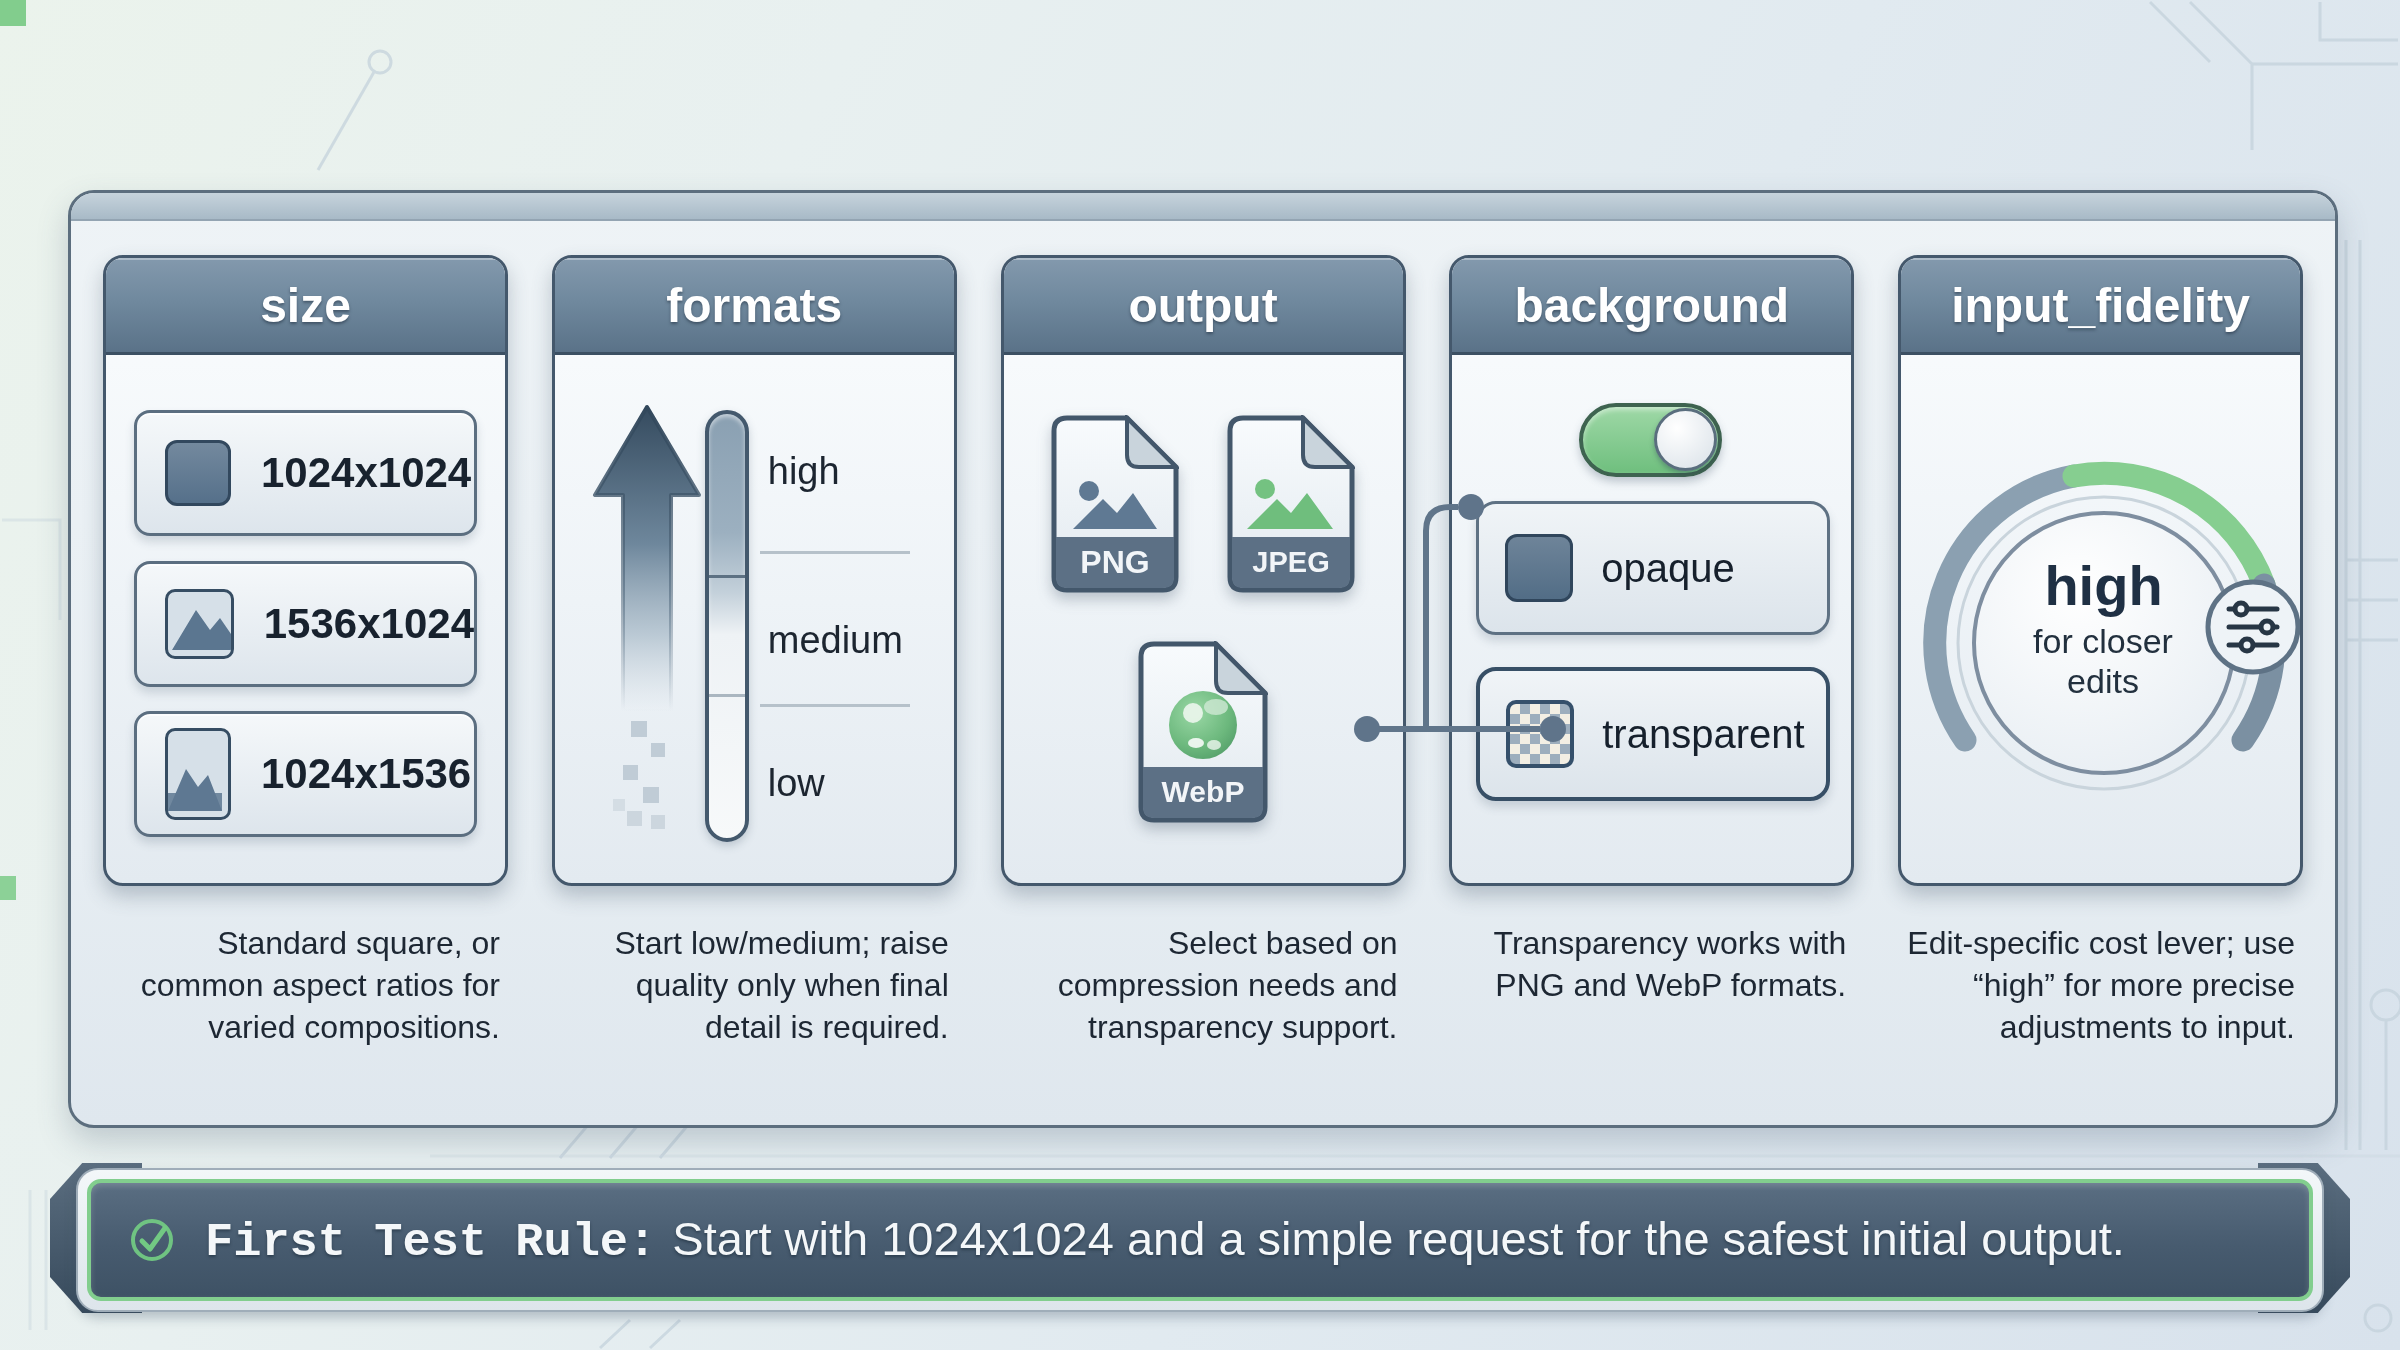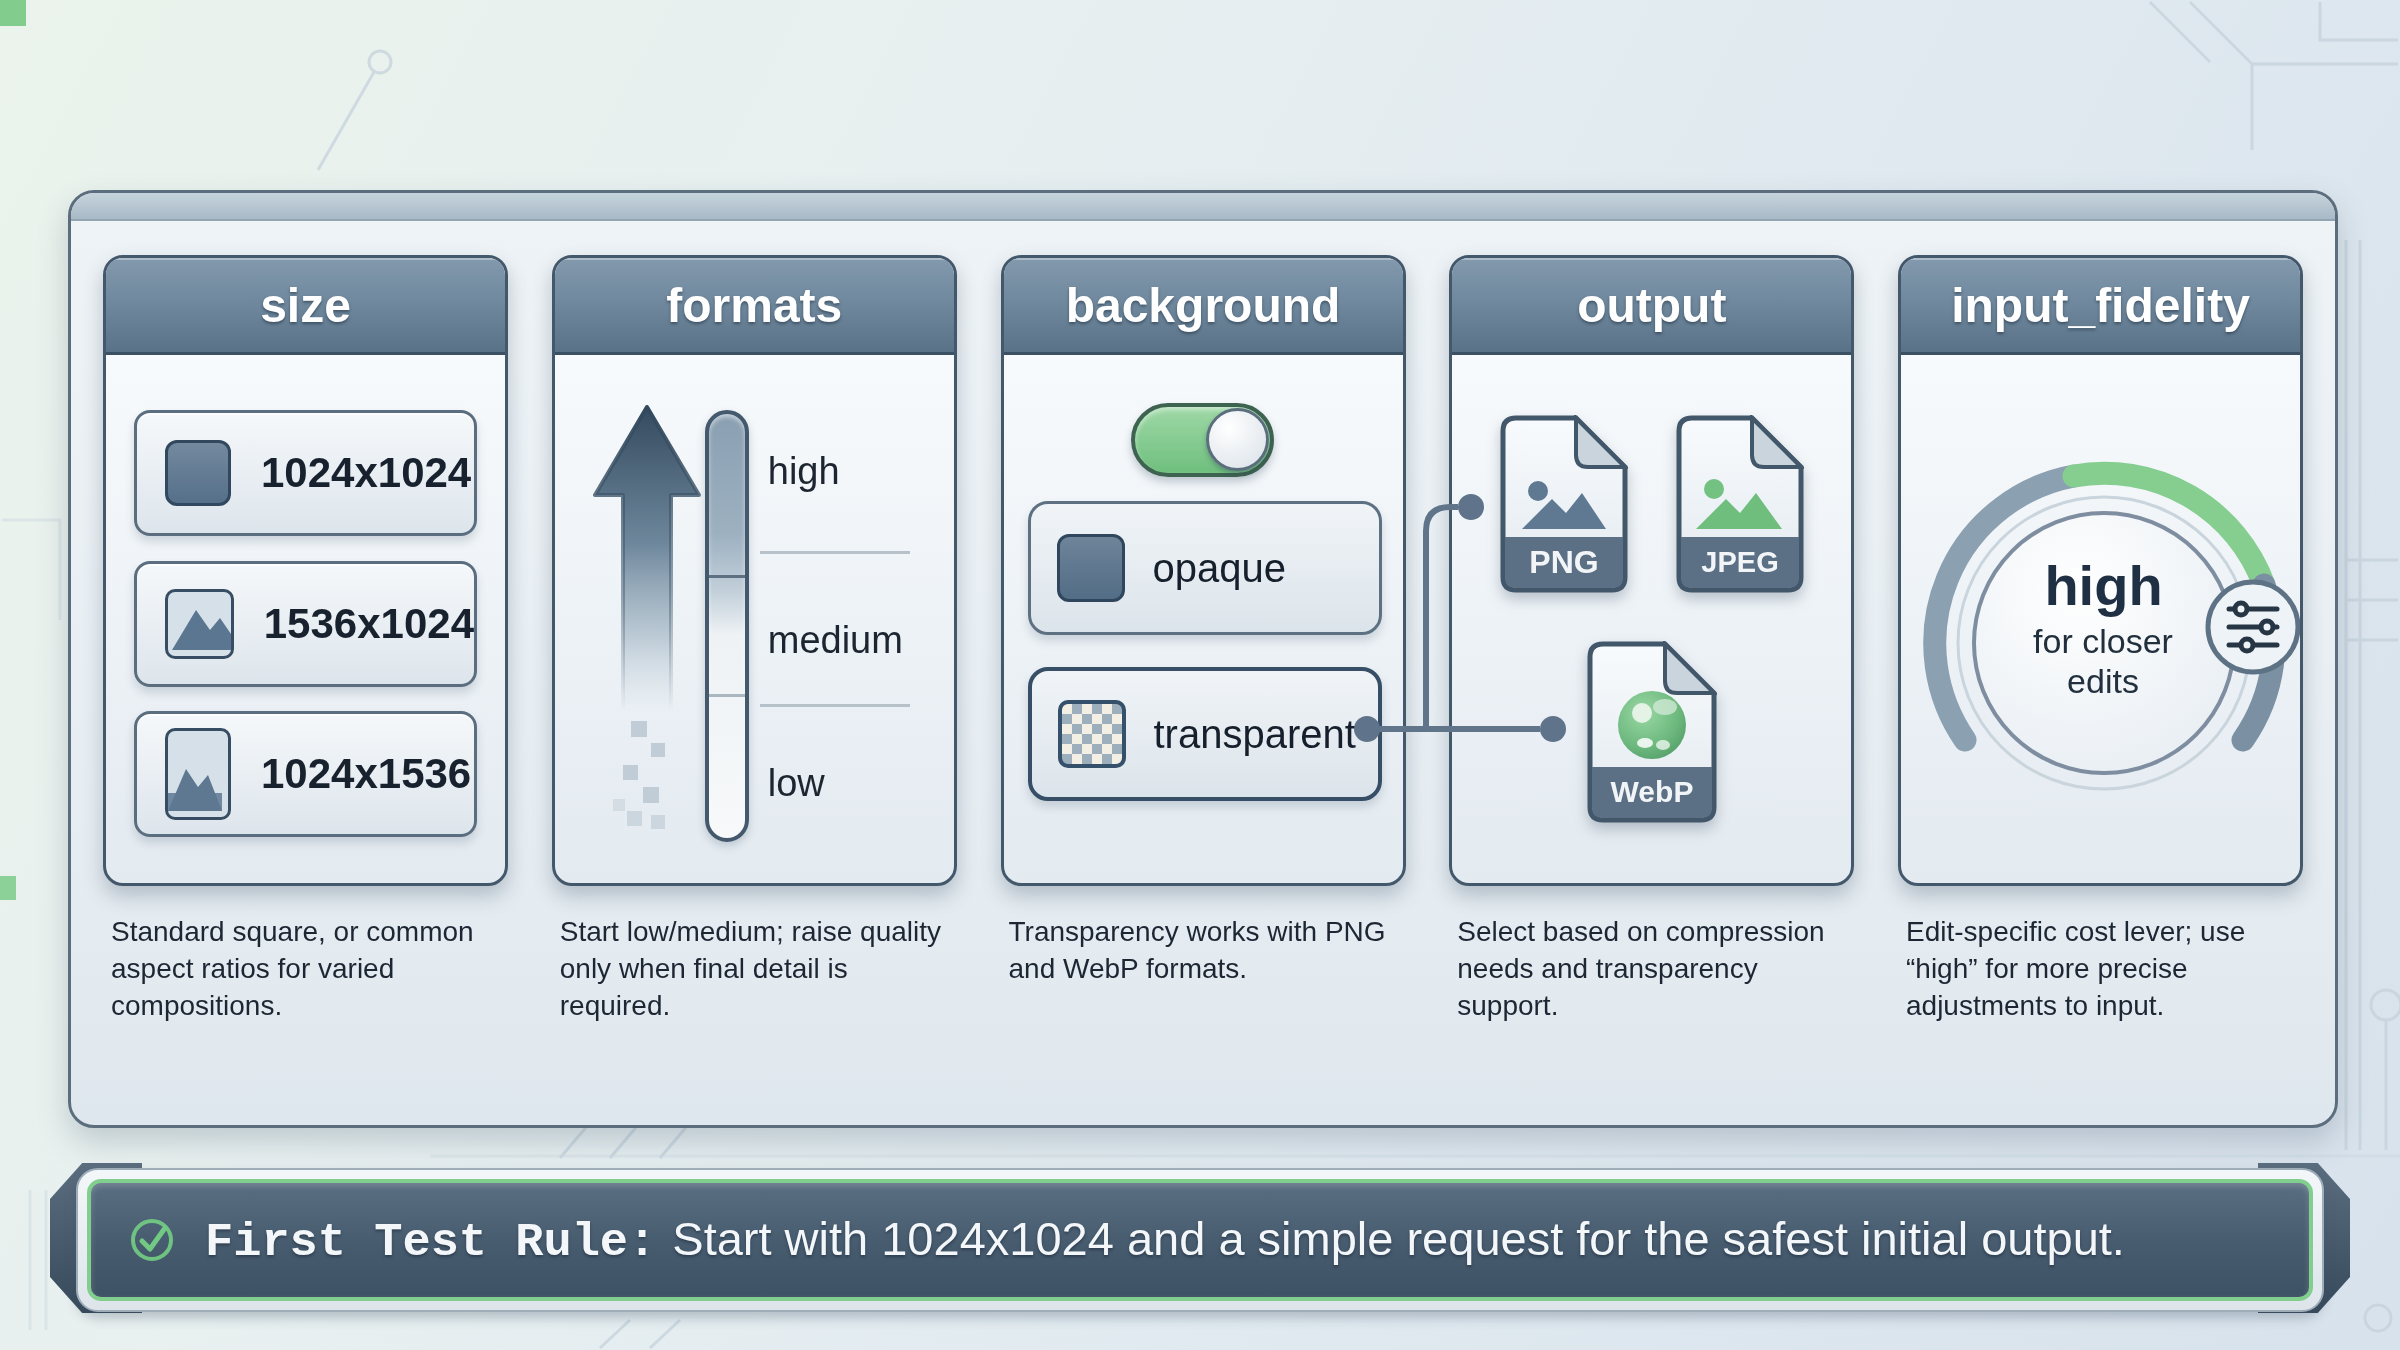--- a/index.html
+++ b/index.html
@@ -28,21 +28,21 @@
   .col{width:405px;}
   .panel{position:relative;height:625px;border:3px solid #44586c;border-radius:20px;
     overflow:hidden;background:linear-gradient(180deg,#fbfdfe 0%,#eef3f7 55%,#e3eaf0 100%);
     box-shadow:0 10px 20px rgba(62,82,102,.30);}
   .panel-header{height:94px;display:flex;align-items:center;justify-content:center;
     background:linear-gradient(180deg,#8399ad 0%,#70899e 45%,#5a7288 100%);
     border-bottom:3px solid #3c5063;box-shadow:inset 0 2px 0 rgba(255,255,255,.35);}
   .panel-header span{font-size:48px;font-weight:700;color:#fff;
     text-shadow:0 2px 3px rgba(25,40,55,.5);}
   .panel-body{position:relative;height:528px;}
-  .col-desc{margin-top:28px;text-align:left;font-size:28px;font-weight:500;
+  .col-desc{margin-top:36px;text-align:right;font-size:32px;font-weight:500;
     line-height:1.32;color:#1d2733;padding:0 8px;}
   
   .size-row{position:absolute;left:28px;width:343px;height:126px;display:flex;
     align-items:center;gap:30px;padding-left:28px;box-sizing:border-box;
     border:3px solid #5b6e80;border-radius:16px;
     background:linear-gradient(180deg,#f5f8fa,#dde5ec);
     box-shadow:0 6px 10px rgba(70,90,110,.20),inset 0 2px 0 rgba(255,255,255,.7);}
   .size-row.r1{top:55px;}.size-row.r2{top:206px;}.size-row.r3{top:356px;}
   .size-label{font-size:42px;font-weight:700;color:#18222e;}
   .icon-square{width:66px;height:66px;border-radius:12px;border:3px solid #32485e;
@@ -236,42 +236,20 @@
             <div class="q-divider d2"></div>
             <span class="q-label lv2">low</span>
           </div>
         </div>
         <div class="col-desc">Start low/medium; raise quality only when final detail is required.</div>
       </div>
 
       <div class="col">
         <div class="panel">
           <div class="panel-header">
-            <span>background</span>
-          </div>
-          <div class="panel-body">
-            <div class="toggle">
-              <div class="toggle-knob"></div>
-            </div>
-            <div class="opt-row opaque">
-              <div class="icon-opaque"></div>
-              <span class="opt-label">opaque</span>
-            </div>
-            <div class="opt-row transparent">
-              <div class="icon-checker"></div>
-              <span class="opt-label">transparent</span>
-            </div>
-          </div>
-        </div>
-        <div class="col-desc">Transparency works with PNG and WebP formats.</div>
-      </div>
-
-      <div class="col">
-        <div class="panel">
-          <div class="panel-header">
             <span>output</span>
           </div>
           <div class="panel-body">
             <div class="file-row">
               <svg class="file-ic" width="128" height="178" viewBox="0 0 128 178">
                 <path d="M16,3 H76 L125,52 V162 Q125,175 112,175 H16 Q3,175 3,162 V16 Q3,3 16,3 Z" fill="url(#docGrad)" stroke="#43576b" stroke-width="5"></path>
                 <path d="M76,3 V40 Q76,52 88,52 H125 Z" fill="#c9d4dc" stroke="#43576b" stroke-width="4"></path>
                 <circle cx="38" cy="76" r="10" fill="#5f7993"></circle>
                 <path d="M22,114 L52,84 L66,98 L82,78 L106,114 Z" fill="#5f7993"></path>
                 <path d="M5,122 H123 V162 Q123,173 112,173 H16 Q5,173 5,162 Z" fill="#5c7085"></path>
@@ -293,20 +271,42 @@
               <circle cx="55" cy="72" r="10" fill="#eaf5ec" opacity="0.92"></circle>
               <ellipse cx="78" cy="66" rx="12" ry="8" fill="#cfe9d4" opacity="0.8"></ellipse>
               <ellipse cx="58" cy="102" rx="8" ry="5" fill="#ffffff" opacity="0.85"></ellipse>
               <ellipse cx="76" cy="104" rx="7" ry="5" fill="#ffffff" opacity="0.7"></ellipse>
               <path d="M5,126 H125 V166 Q125,177 114,177 H16 Q5,177 5,166 Z" fill="#5c7085"></path>
               <text x="65" y="161" text-anchor="middle" font-size="30" font-weight="bold" fill="#f2f5f8" font-family="Liberation Sans, sans-serif">WebP</text>
             </svg>
           </div>
         </div>
         <div class="col-desc">Select based on compression needs and transparency support.</div>
+      </div>
+
+      <div class="col">
+        <div class="panel">
+          <div class="panel-header">
+            <span>background</span>
+          </div>
+          <div class="panel-body">
+            <div class="toggle">
+              <div class="toggle-knob"></div>
+            </div>
+            <div class="opt-row opaque">
+              <div class="icon-opaque"></div>
+              <span class="opt-label">opaque</span>
+            </div>
+            <div class="opt-row transparent">
+              <div class="icon-checker"></div>
+              <span class="opt-label">transparent</span>
+            </div>
+          </div>
+        </div>
+        <div class="col-desc">Transparency works with PNG and WebP formats.</div>
       </div>
 
       <div class="col">
         <div class="panel">
           <div class="panel-header">
             <span>input_fidelity</span>
           </div>
           <div class="panel-body">
             <svg class="dial-svg" width="405" height="528" viewBox="0 0 405 528">
               <circle cx="203" cy="288" r="146" fill="none" stroke="#c9d4dc" stroke-width="3"></circle>

